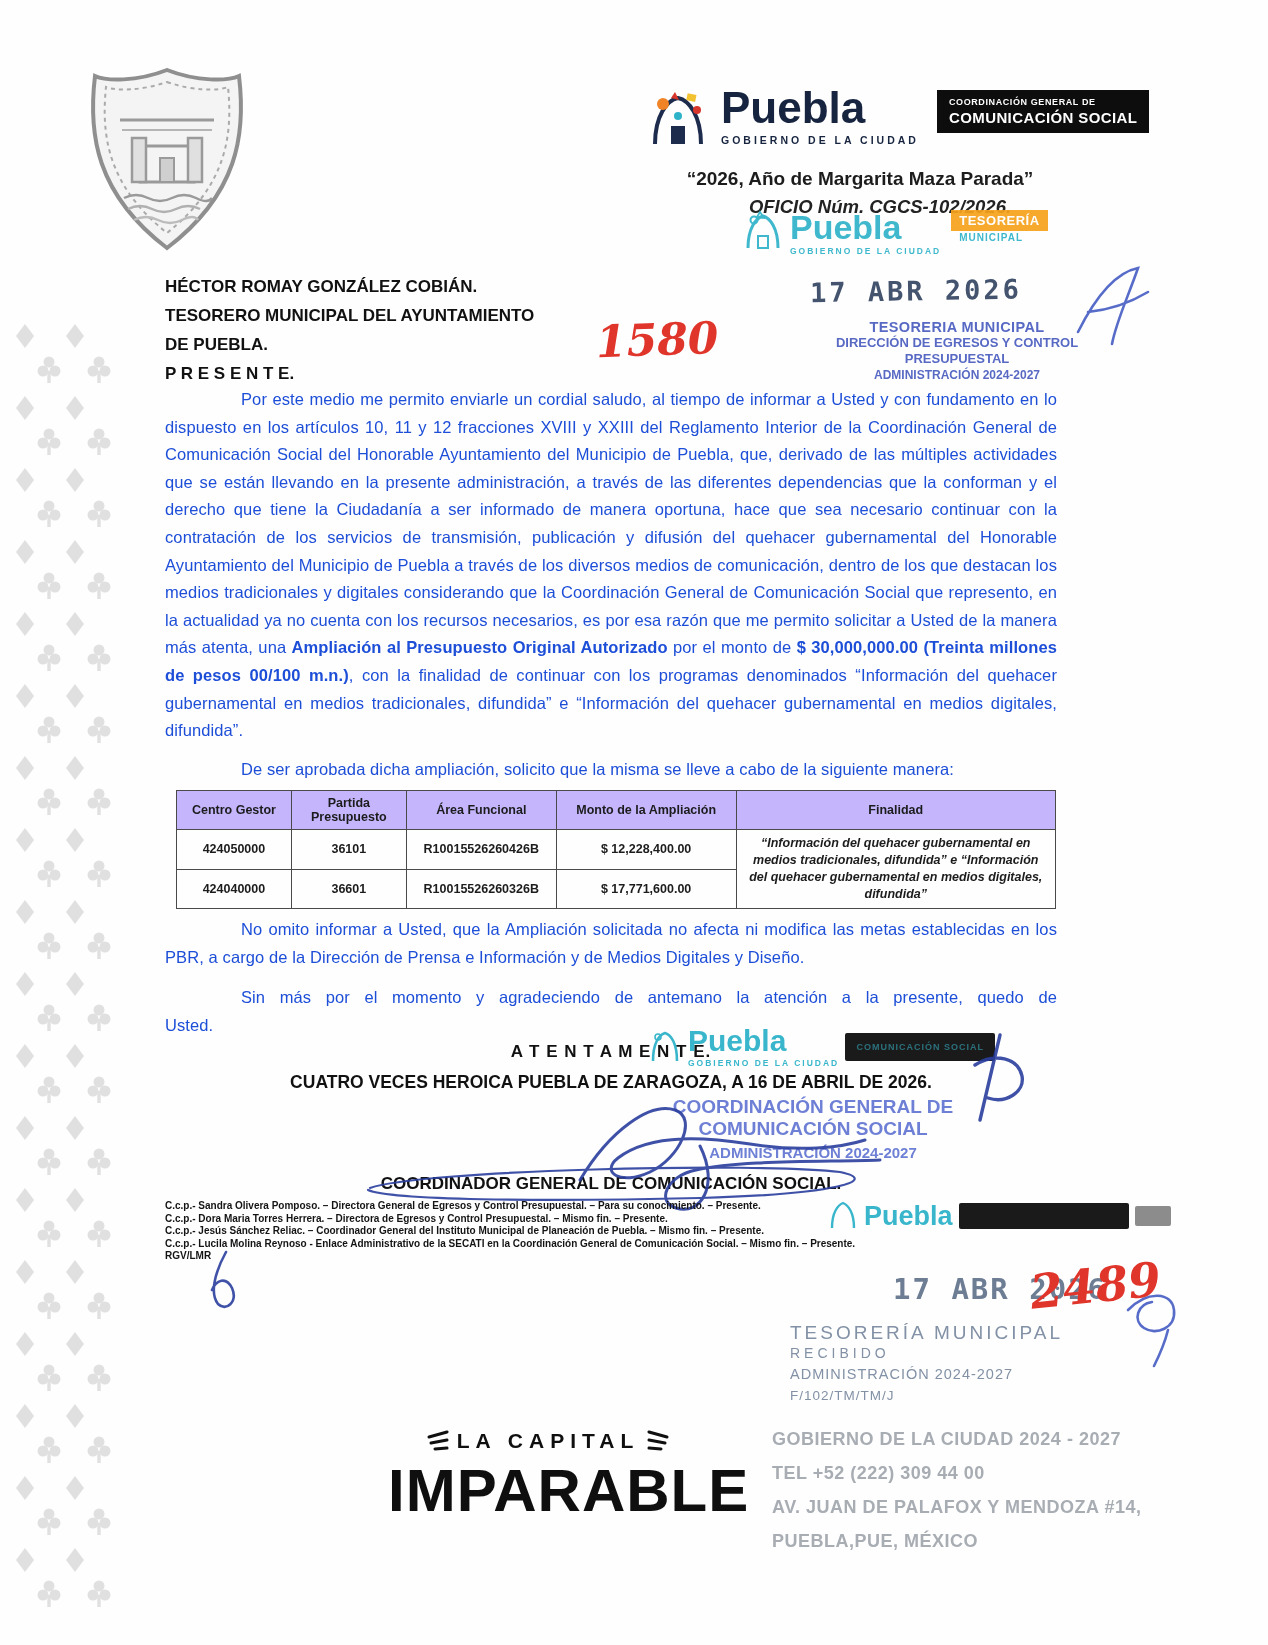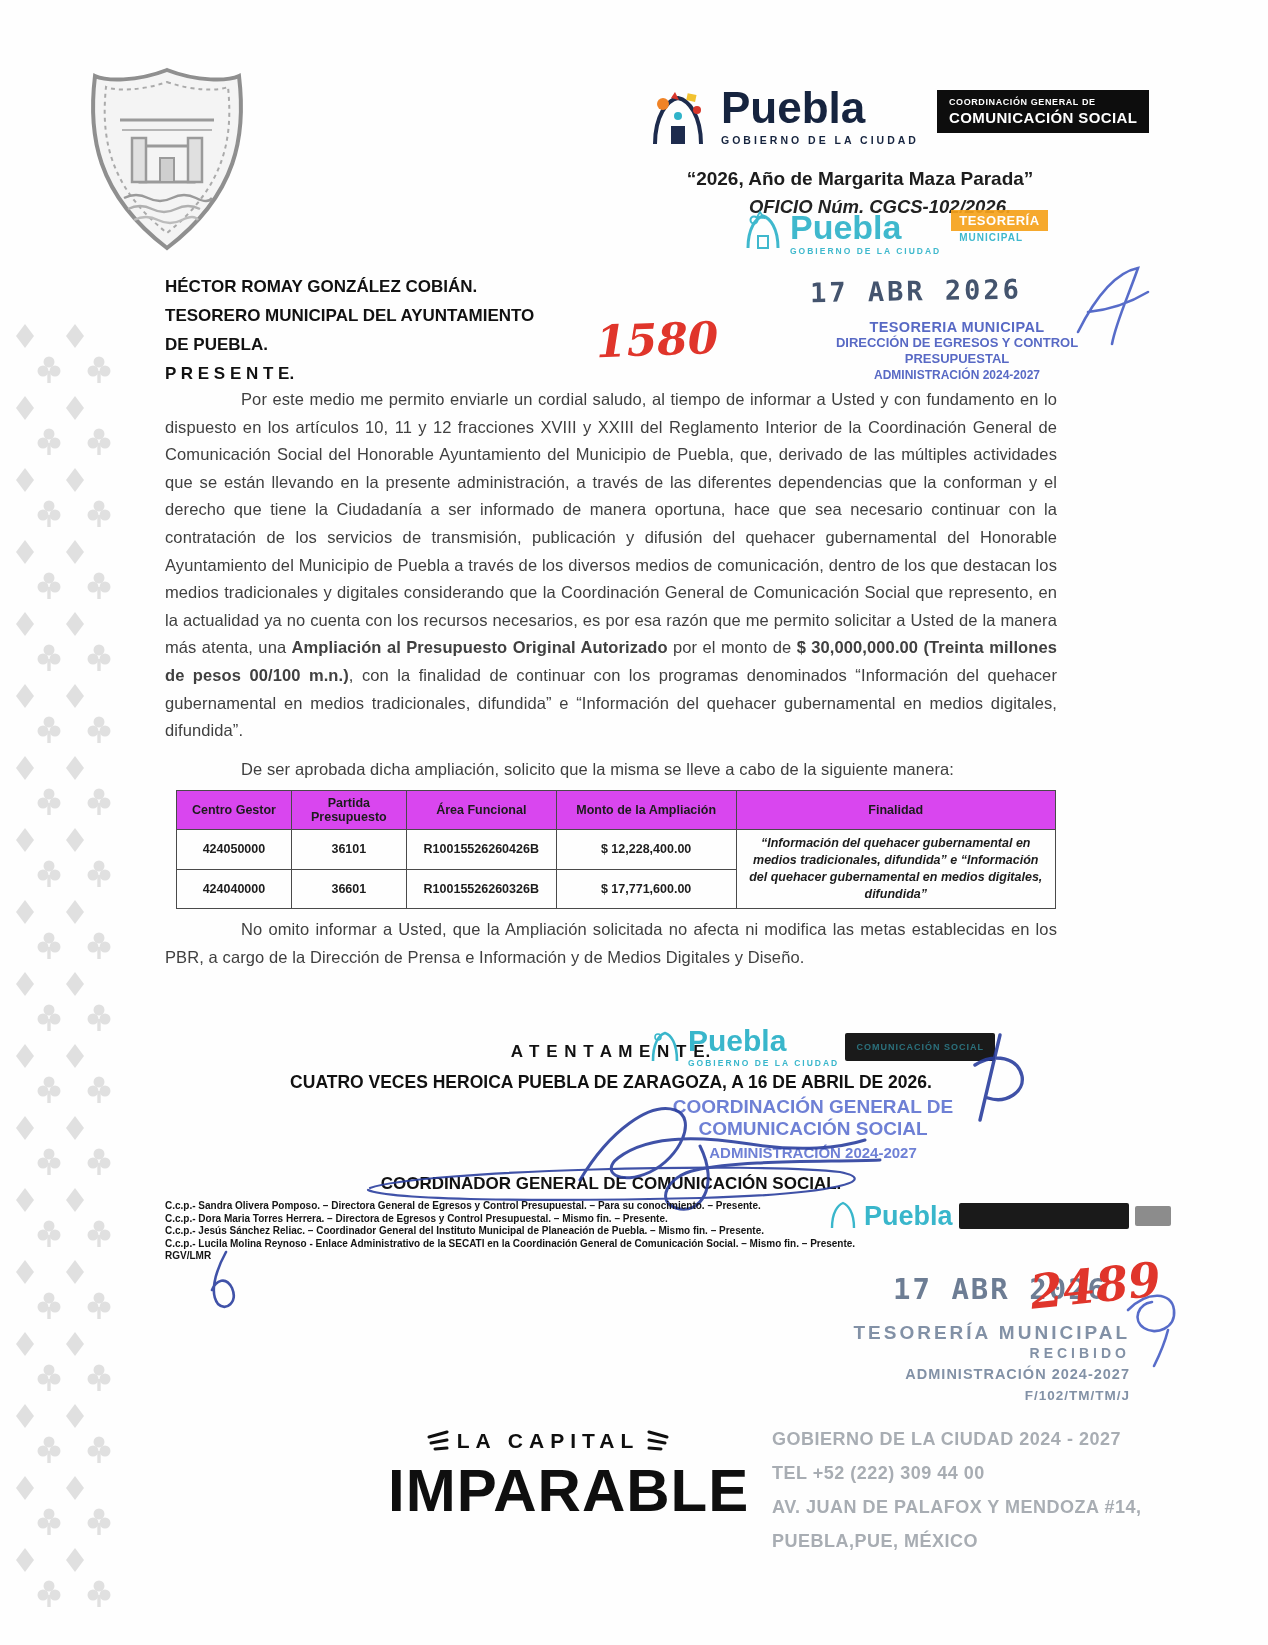--- a/index.html
+++ b/index.html
@@ -27,46 +27,46 @@
               letter-spacing:3px;color:#44546e;transform:rotate(-1deg);}
   .stamp-lines{text-align:center;color:#4a5dc0;font-weight:700;opacity:.92;line-height:16px;}
   .stamp-lines .s1{font-size:14.5px;letter-spacing:.4px;}
   .stamp-lines .s2{font-size:13px;}
   .stamp-lines .s3{font-size:13px;}
   .stamp-lines .s4{font-size:12px;}
   .folio-red{font-family:"DejaVu Serif",serif;font-style:italic;font-size:44px;color:#e0352b;
              transform:rotate(-2deg);font-weight:700;}
   
   .addr{font-size:17px;font-weight:800;color:#111;line-height:29px;}
-  .body-text{width:892px;font-size:16.5px;line-height:27.6px;text-align:justify;color:#404040;letter-spacing:.1px;}
+  .body-text{width:892px;font-size:16.5px;line-height:27.6px;text-align:justify;color:#1d4ed8;letter-spacing:.1px;}
   .indent{text-indent:76px;}
   .jline{text-align:justify;text-align-last:justify;text-indent:76px;}
   
   table.doc{border-collapse:collapse;width:880px;font-size:12.5px;}
   table.doc th,table.doc td{border:1.4px solid #4a4a4a;padding:5px 6px;text-align:center;vertical-align:middle;}
-  table.doc th{background:#d946ef;font-weight:700;color:#1c1c1c;}
+  table.doc th{background:#c4b5fd;font-weight:700;color:#1c1c1c;}
   table.doc td{font-weight:700;color:#1c1c1c;}
   td.finalidad{font-style:italic;font-weight:600;font-size:12.5px;line-height:17px;}
   
   .center-block{width:892px;text-align:center;}
   .atent{font-size:17px;font-weight:800;color:#111;letter-spacing:1px;}
   .citydate{font-size:17.5px;font-weight:800;color:#111;}
   .signer{font-size:17px;font-weight:800;color:#111;}
   .stamp-mid{width:330px;text-align:center;color:#5b6fd0;opacity:.88;font-weight:700;}
   .stamp-mid .m1{font-size:19px;}
   .stamp-mid .m2{font-size:19px;}
   .stamp-mid .m3{font-size:15px;margin-top:4px;}
   
   .ccp{font-size:10px;line-height:12.5px;color:#141414;font-weight:600;}
   
   .stamp-date2{font-family:"DejaVu Sans Mono",monospace;font-weight:700;font-size:29px;
                letter-spacing:2px;color:#6d7d94;}
   .folio-red2{font-family:"DejaVu Serif",serif;font-style:italic;font-size:47px;color:#e0352b;
               transform:rotate(-6deg);font-weight:700;}
-  .stamp-recv{width:340px;text-align:right;color:#8291a6;font-weight:700;line-height:21px;}
+  .stamp-recv{width:340px;text-align:left;color:#8291a6;font-weight:400;line-height:21px;}
   .stamp-recv .r1{font-size:19px;letter-spacing:3px;}
   .stamp-recv .r2{font-size:14px;letter-spacing:4px;}
   .stamp-recv .r3{font-size:14.5px;letter-spacing:1px;}
   .stamp-recv .r4{font-size:13.5px;letter-spacing:1px;}
   .smudge{background:#0e0e0e;border-radius:2px;}
   
   .capital{width:320px;text-align:right;color:#0f0f0f;}
   .capital .c1{font-size:21px;font-weight:800;letter-spacing:6px;display:flex;align-items:center;justify-content:center;gap:8px;}
   .capital .c2{font-size:60px;font-weight:900;letter-spacing:1px;margin-top:2px;}
   .footer-right{font-size:18px;line-height:34px;color:#a8adb3;font-weight:600;letter-spacing:.5px;}
@@ -199,20 +199,24 @@
       <td>424040000</td>
       <td>36601</td>
       <td>R10015526260326B</td>
       <td>$ 17,771,600.00</td>
     </tr>
   </tbody>
     </table>
 
   <div class="abs body-text indent" style="left:165px;top:916px;">No omito informar a Usted, que la Ampliación solicitada no afecta ni modifica las metas establecidas en los PBR, a cargo de la Dirección de Prensa e Información y de Medios Digitales y Diseño.</div>
 
+  <div class="abs body-text" style="left:165px;top:984px;">
+    <div class="jline">Sin más por el momento y agradeciendo de antemano la atención a la presente, quedo de</div>
+    <div style="text-align:left;">Usted.</div>
+  </div>
 
   <div class="abs center-block atent" style="left:165px;top:1042px;">A T E N T A M E N T E.</div>
 
   <div class="abs" style="left:648px;top:1026px;display:flex;align-items:center;gap:6px;opacity:.95;">
     <svg width="34" height="36" viewBox="0 0 34 36">
       <path d="M5 32 C5 14 11 6 17 4 C23 6 29 14 29 32" fill="none" stroke="#2fb3c9" stroke-width="2.6"></path>
       <circle cx="10" cy="8" r="3" fill="none" stroke="#2fb3c9" stroke-width="1.6"></circle>
     </svg>
     <div>
       <div class="teal-brand" style="font-size:30px;">Puebla</div>

